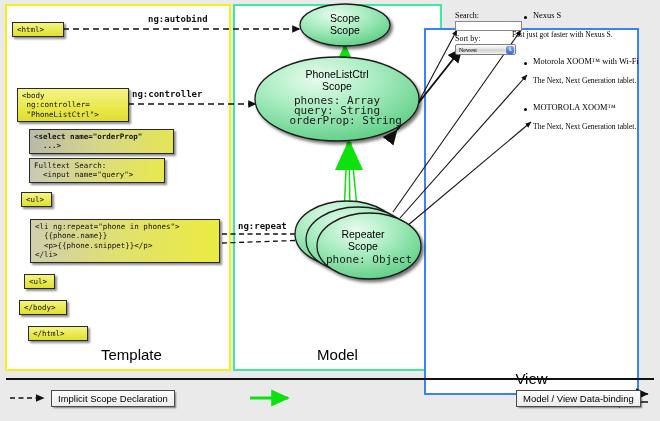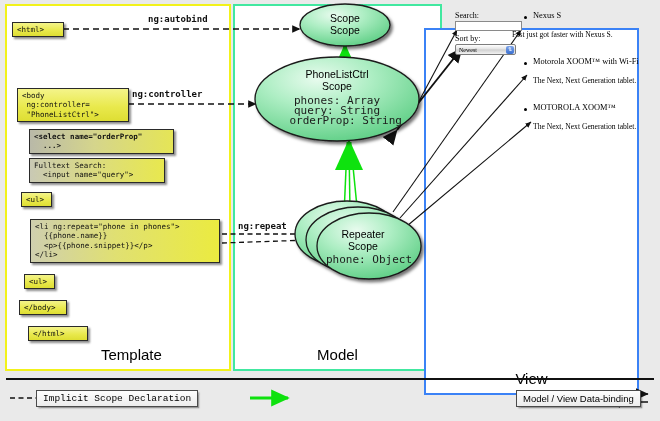--- a/index.html
+++ b/index.html
@@ -288,16 +288,16 @@
   <div class="phone-item phone-snip" style="left:533px;top:76px;">The Next, Next Generation tablet.</div>
 
   <div class="bullet" style="left:524px;top:108px;"></div>
   <div class="phone-item" style="left:533px;top:103px;">
     <div class="phone-name">MOTOROLA XOOM™</div>
   </div>
   <div class="phone-item phone-snip" style="left:533px;top:122px;">The Next, Next Generation tablet.</div>
 
   <div id="legend-rule"></div>
 
-  <div class="legbox" style="left:36px;top:390px;font-family:Liberation Mono, monospace;">Implicit Scope Declaration</div>
+  <div class="legbox" style="left:51px;top:390px;">Implicit Scope Declaration</div>
   <div class="legbox" style="left:516px;top:390px;">Model / View Data-binding</div>
 
 </div>
 
 </body></html>

